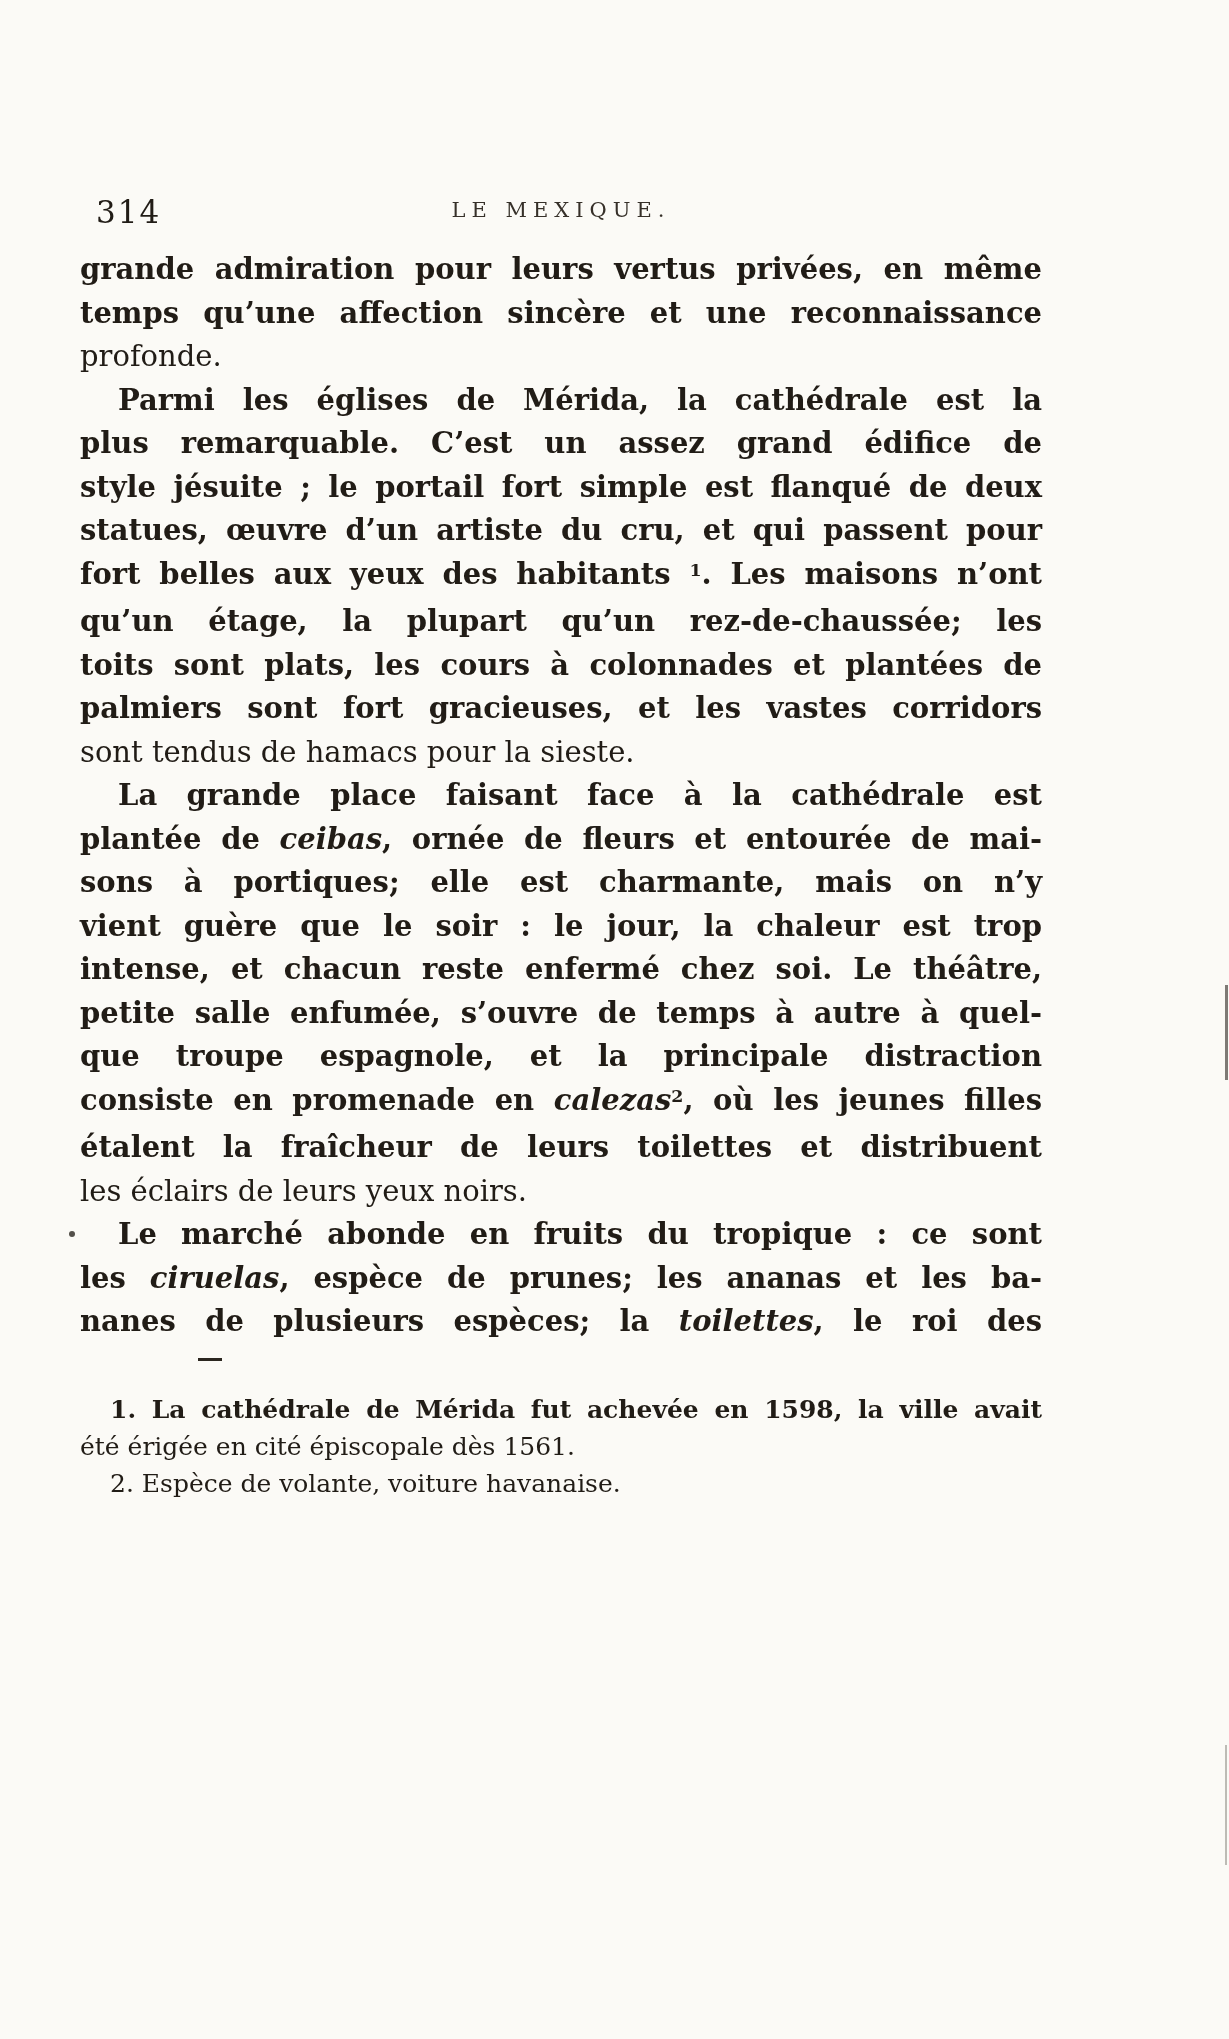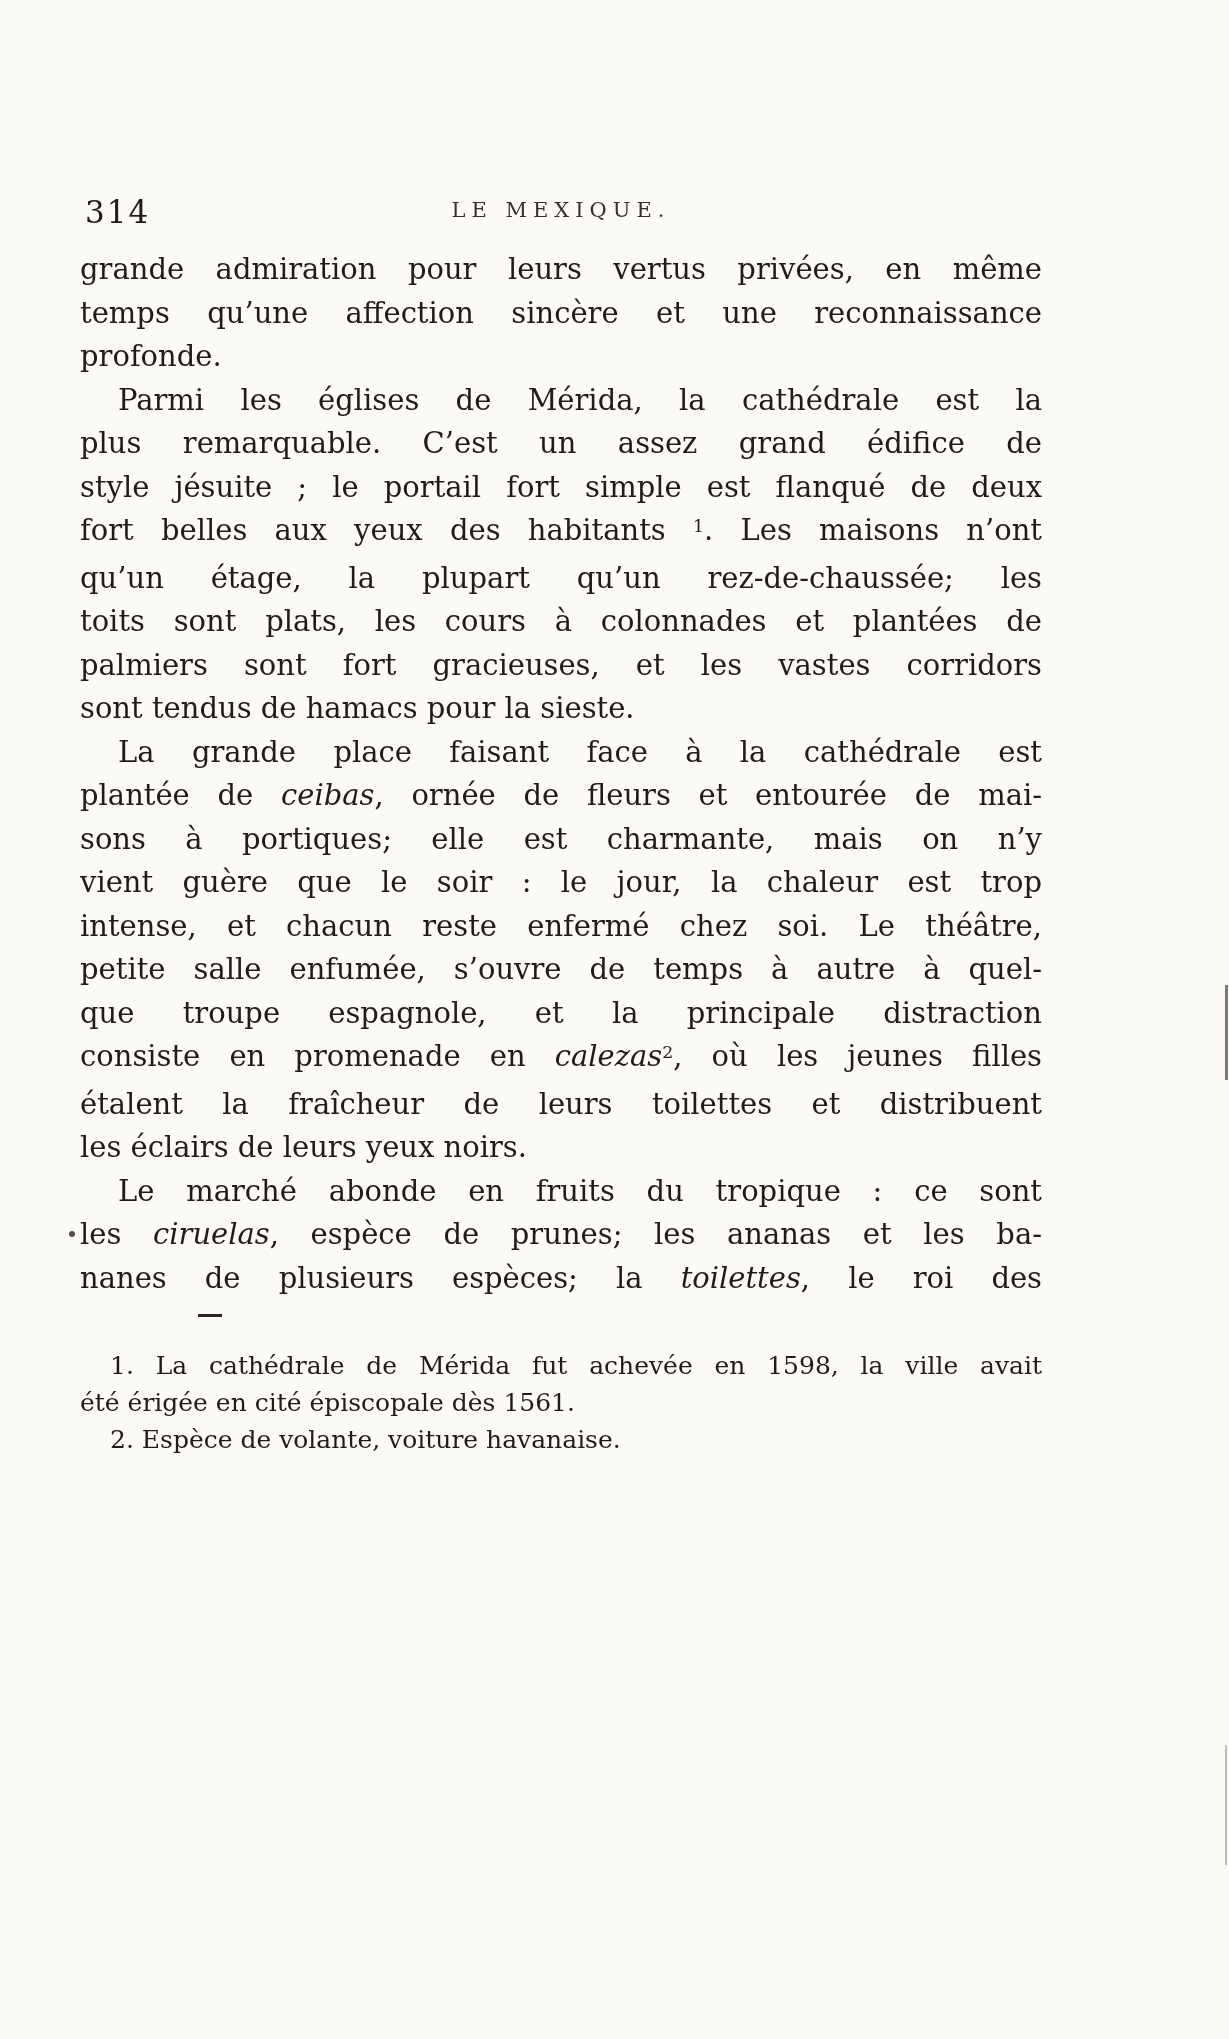--- a/index.html
+++ b/index.html
@@ -5,29 +5,29 @@
   * { box-sizing: border-box; }
   html, body { margin: 0; padding: 0; background: #6e6e6e; }
   .stage {
     width: 1229px; height: 2039px; margin: 0 auto; position: relative;
     background: var(--paper, #fbfaf6); overflow: hidden;
     font-family: "DejaVu Serif", "Liberation Serif", serif;
     color: var(--ink, #211c16);
   }
   .content { position: absolute; left: 80px; top: 186px; width: 962px; }
   .header-row { position: relative; height: 46px; }
-  .page-number { position: absolute; left: 5px; bottom: 2px; font-size: 31px; letter-spacing: 2px; }
+  .page-number { position: absolute; left: 16px; bottom: 2px; font-size: 31px; letter-spacing: 2px; }
   .running-title {
     position: absolute; left: 0; width: 100%; bottom: 10px; text-align: center;
     font-size: 21px; letter-spacing: 6px; color: #363029;
   }
   .body-text { margin-top: 16px; font-size: 29px; line-height: 43.5px; }
   .para { margin: 0; }
   .line { text-align: left; }
-  .line.just { text-align: justify; text-align-last: justify; }
+  .line.just { text-align: justify; text-align-last: justify; font-weight: bold; }
   .para.indent .line:first-child { text-indent: 38px; }
   .seg.italic { font-style: italic; }
   .seg.sup { font-size: 0.6em; position: relative; top: -0.45em; }
   .footnote-sep { margin-top: 14px; margin-left: 118px; width: 24px; height: 3px; background: #2b261f; }
   .footnotes { margin-top: 30px; font-size: 25px; line-height: 37px; }
   .footnotes .para.indent .line:first-child { text-indent: 30px; }
   .artifact-dot { position: absolute; left: 69px; top: 1231px; width: 6px; height: 6px; border-radius: 50%; background: #35312b; opacity: .85; }
   .artifact-edge { position: absolute; right: 1px; top: 985px; width: 3px; height: 95px; background: #3a362f; opacity: .65; }
   .artifact-edge2 { position: absolute; right: 2px; top: 1745px; width: 2px; height: 120px; background: #4a453d; opacity: .35; }
 </style>
@@ -45,20 +45,21 @@
     <div class="body-text">
         <div class="para">
           <div class="line just"><span class="seg">grande admiration pour leurs vertus privées, en même</span></div>
           <div class="line just"><span class="seg">temps qu’une affection sincère et une reconnaissance</span></div>
           <div class="line"><span class="seg">profonde.</span></div>
         </div>
         <div class="para indent">
           <div class="line just"><span class="seg">Parmi les églises de Mérida, la cathédrale est la</span></div>
           <div class="line just"><span class="seg">plus remarquable. C’est un assez grand édifice de</span></div>
           <div class="line just"><span class="seg">style jésuite ; le portail fort simple est flanqué de deux</span></div>
+          <div class="line just"><span class="seg">statues, œuvre d’un artiste du cru, et qui passent pour</span></div>
           <div class="line just"><span class="seg">fort belles aux yeux des habitants </span><span class="seg sup">1</span><span class="seg">. Les maisons n’ont</span></div>
           <div class="line just"><span class="seg">qu’un étage, la plupart qu’un rez-de-chaussée; les</span></div>
           <div class="line just"><span class="seg">toits sont plats, les cours à colonnades et plantées de</span></div>
           <div class="line just"><span class="seg">palmiers sont fort gracieuses, et les vastes corridors</span></div>
           <div class="line"><span class="seg">sont tendus de hamacs pour la sieste.</span></div>
         </div>
         <div class="para indent">
           <div class="line just"><span class="seg">La grande place faisant face à la cathédrale est</span></div>
           <div class="line just"><span class="seg">plantée de </span><span class="seg italic">ceibas</span><span class="seg">, ornée de fleurs et entourée de mai-</span></div>
           <div class="line just"><span class="seg">sons à portiques; elle est charmante, mais on n’y</span></div>

